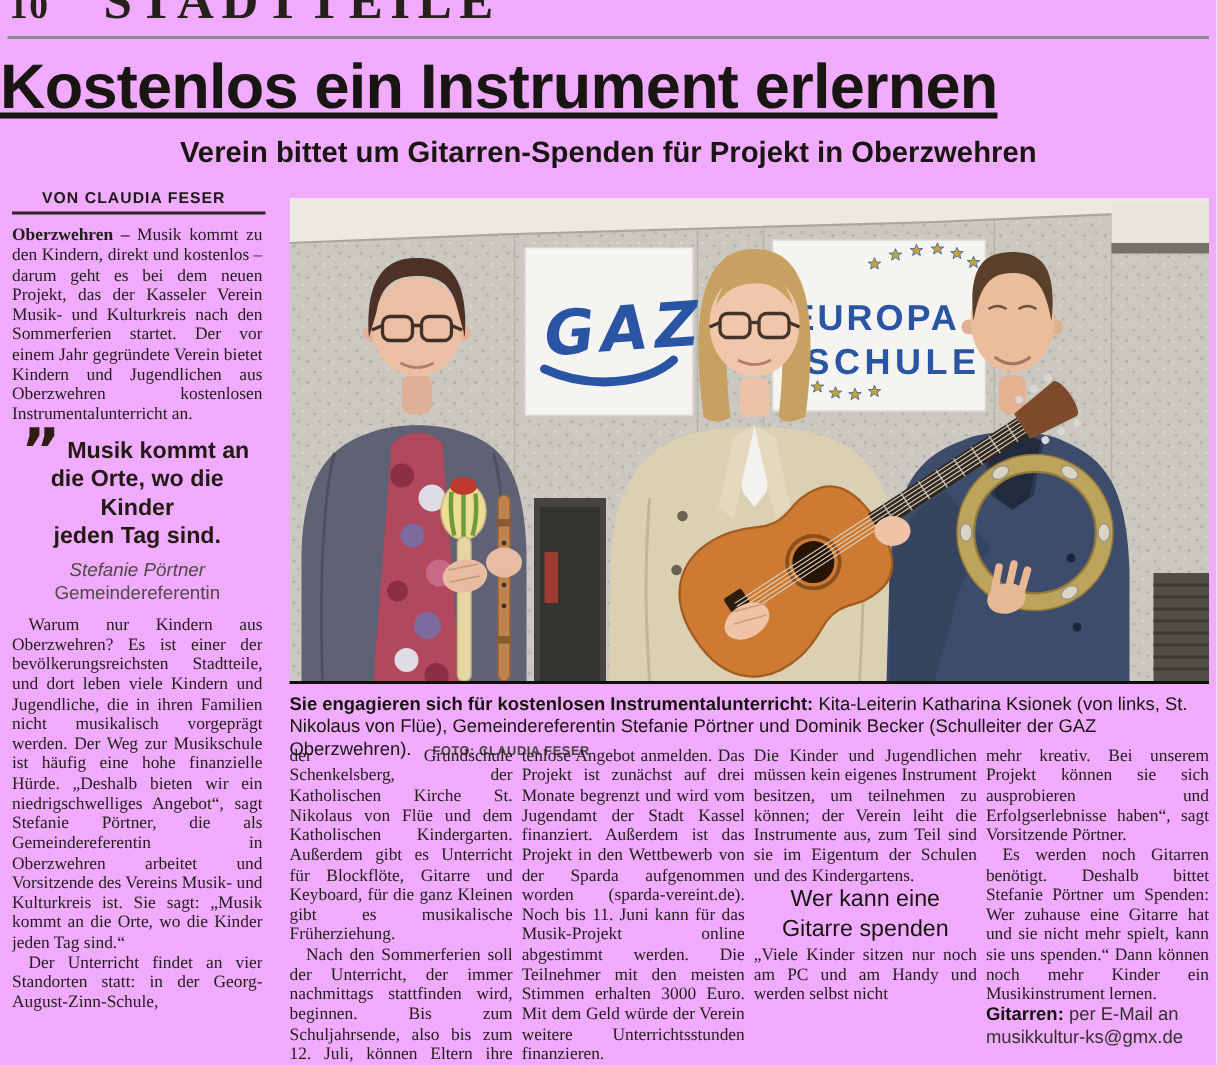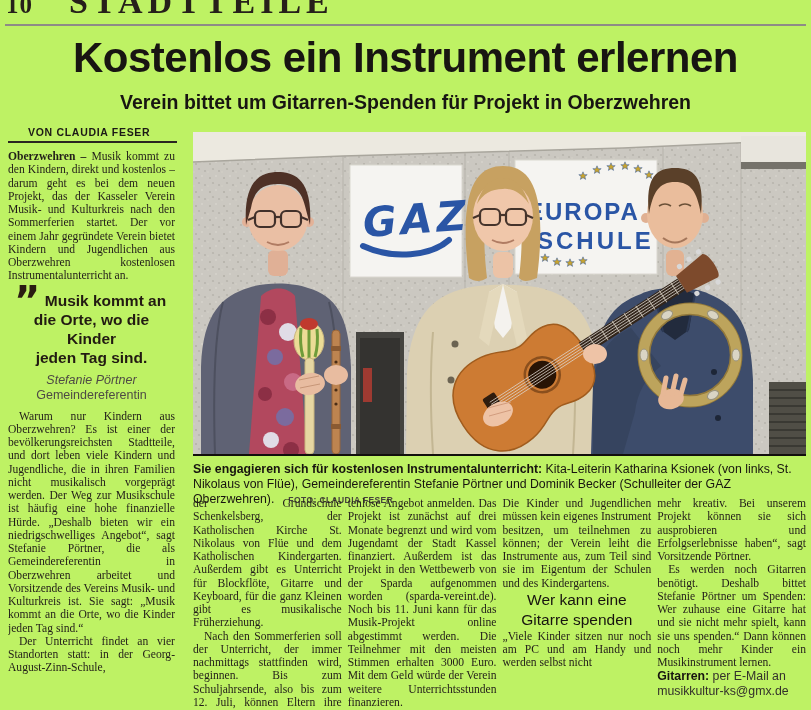--- a/index.html
+++ b/index.html
@@ -1,23 +1,23 @@
 <!DOCTYPE html>
 <html lang="de"><head>
 <meta charset="utf-8">
 <style>
   html,body{margin:0;padding:0;background:#fff;}
-  #page{position:relative;width:811px;height:710px;background:#bef264;overflow:hidden;
+  #page{position:relative;width:811px;height:710px;background:#f0abfc;overflow:hidden;
         font-family:"Liberation Serif",serif;color:#211d19;}
   .masthead{position:absolute;top:-15px;left:6px;white-space:nowrap;color:#26201a;}
   .pagenum{font:bold 25px/1 "Liberation Serif",serif;letter-spacing:1px;margin-right:36px;}
   .section{font:bold 34px/1 "Liberation Serif",serif;letter-spacing:5px;}
   .rule-top{position:absolute;top:24px;left:5px;width:801px;height:2px;background:#8e8b86;}
-  .headline{position:absolute;top:36px;left:0;width:811px;text-align:center;
-            font:bold 42px/1.05 "Liberation Sans",sans-serif;letter-spacing:-0.5px;color:#181512;}
+  .headline{position:absolute;top:36px;left:0;width:811px;text-align:left;
+            font:bold 42px/1.05 "Liberation Sans",sans-serif;letter-spacing:-0.5px;color:#181512;text-decoration:underline;}
   .subheadline{position:absolute;top:91px;left:0;width:811px;text-align:center;
             font:bold 19.5px/1.2 "Liberation Sans",sans-serif;color:#181512;}
   .byline{position:absolute;top:127px;left:8px;font:bold 10.5px/1 "Liberation Sans",sans-serif;
           letter-spacing:.7px;color:#1c1916;margin-left:20px;}
   .byline-rule{position:absolute;top:141px;left:8px;width:169px;height:2px;background:#2a2520;}
   .col{font-size:11.6px;line-height:13.25px;text-align:justify;color:#211d19;}
   .col p{margin:0;}
   .col p.ind{text-indent:11px;}
   .col1{position:absolute;left:8px;top:150px;width:167px;height:562px;overflow:hidden;}
   .pullquote{margin:8px 0 7px;font-family:"Liberation Sans",sans-serif;color:#221a12;

